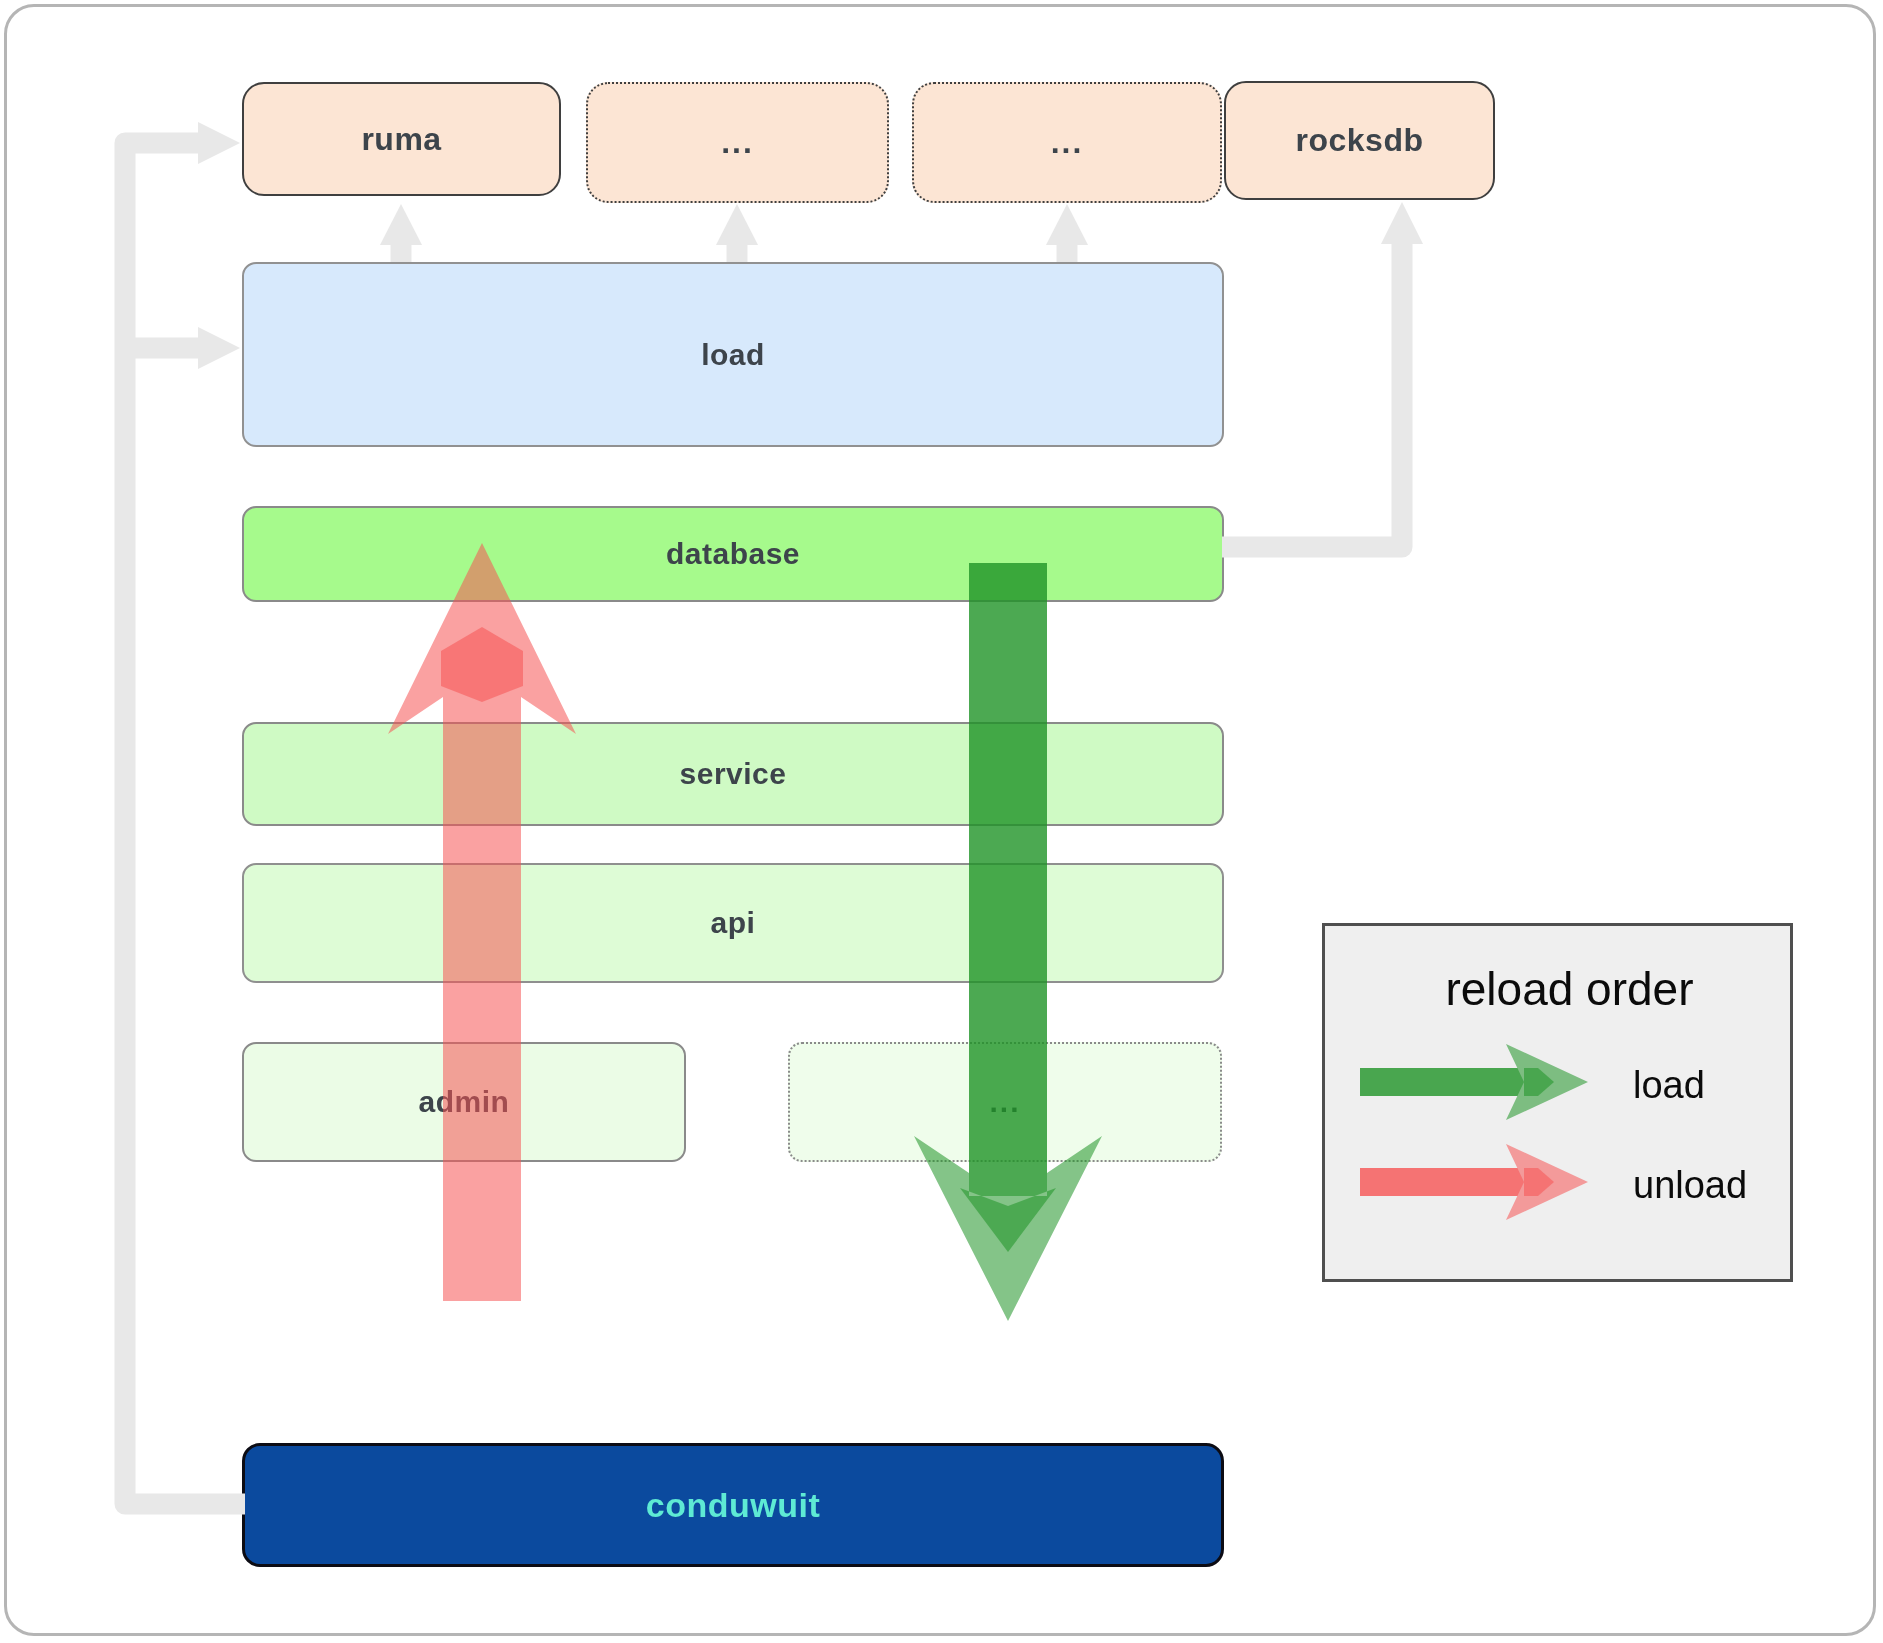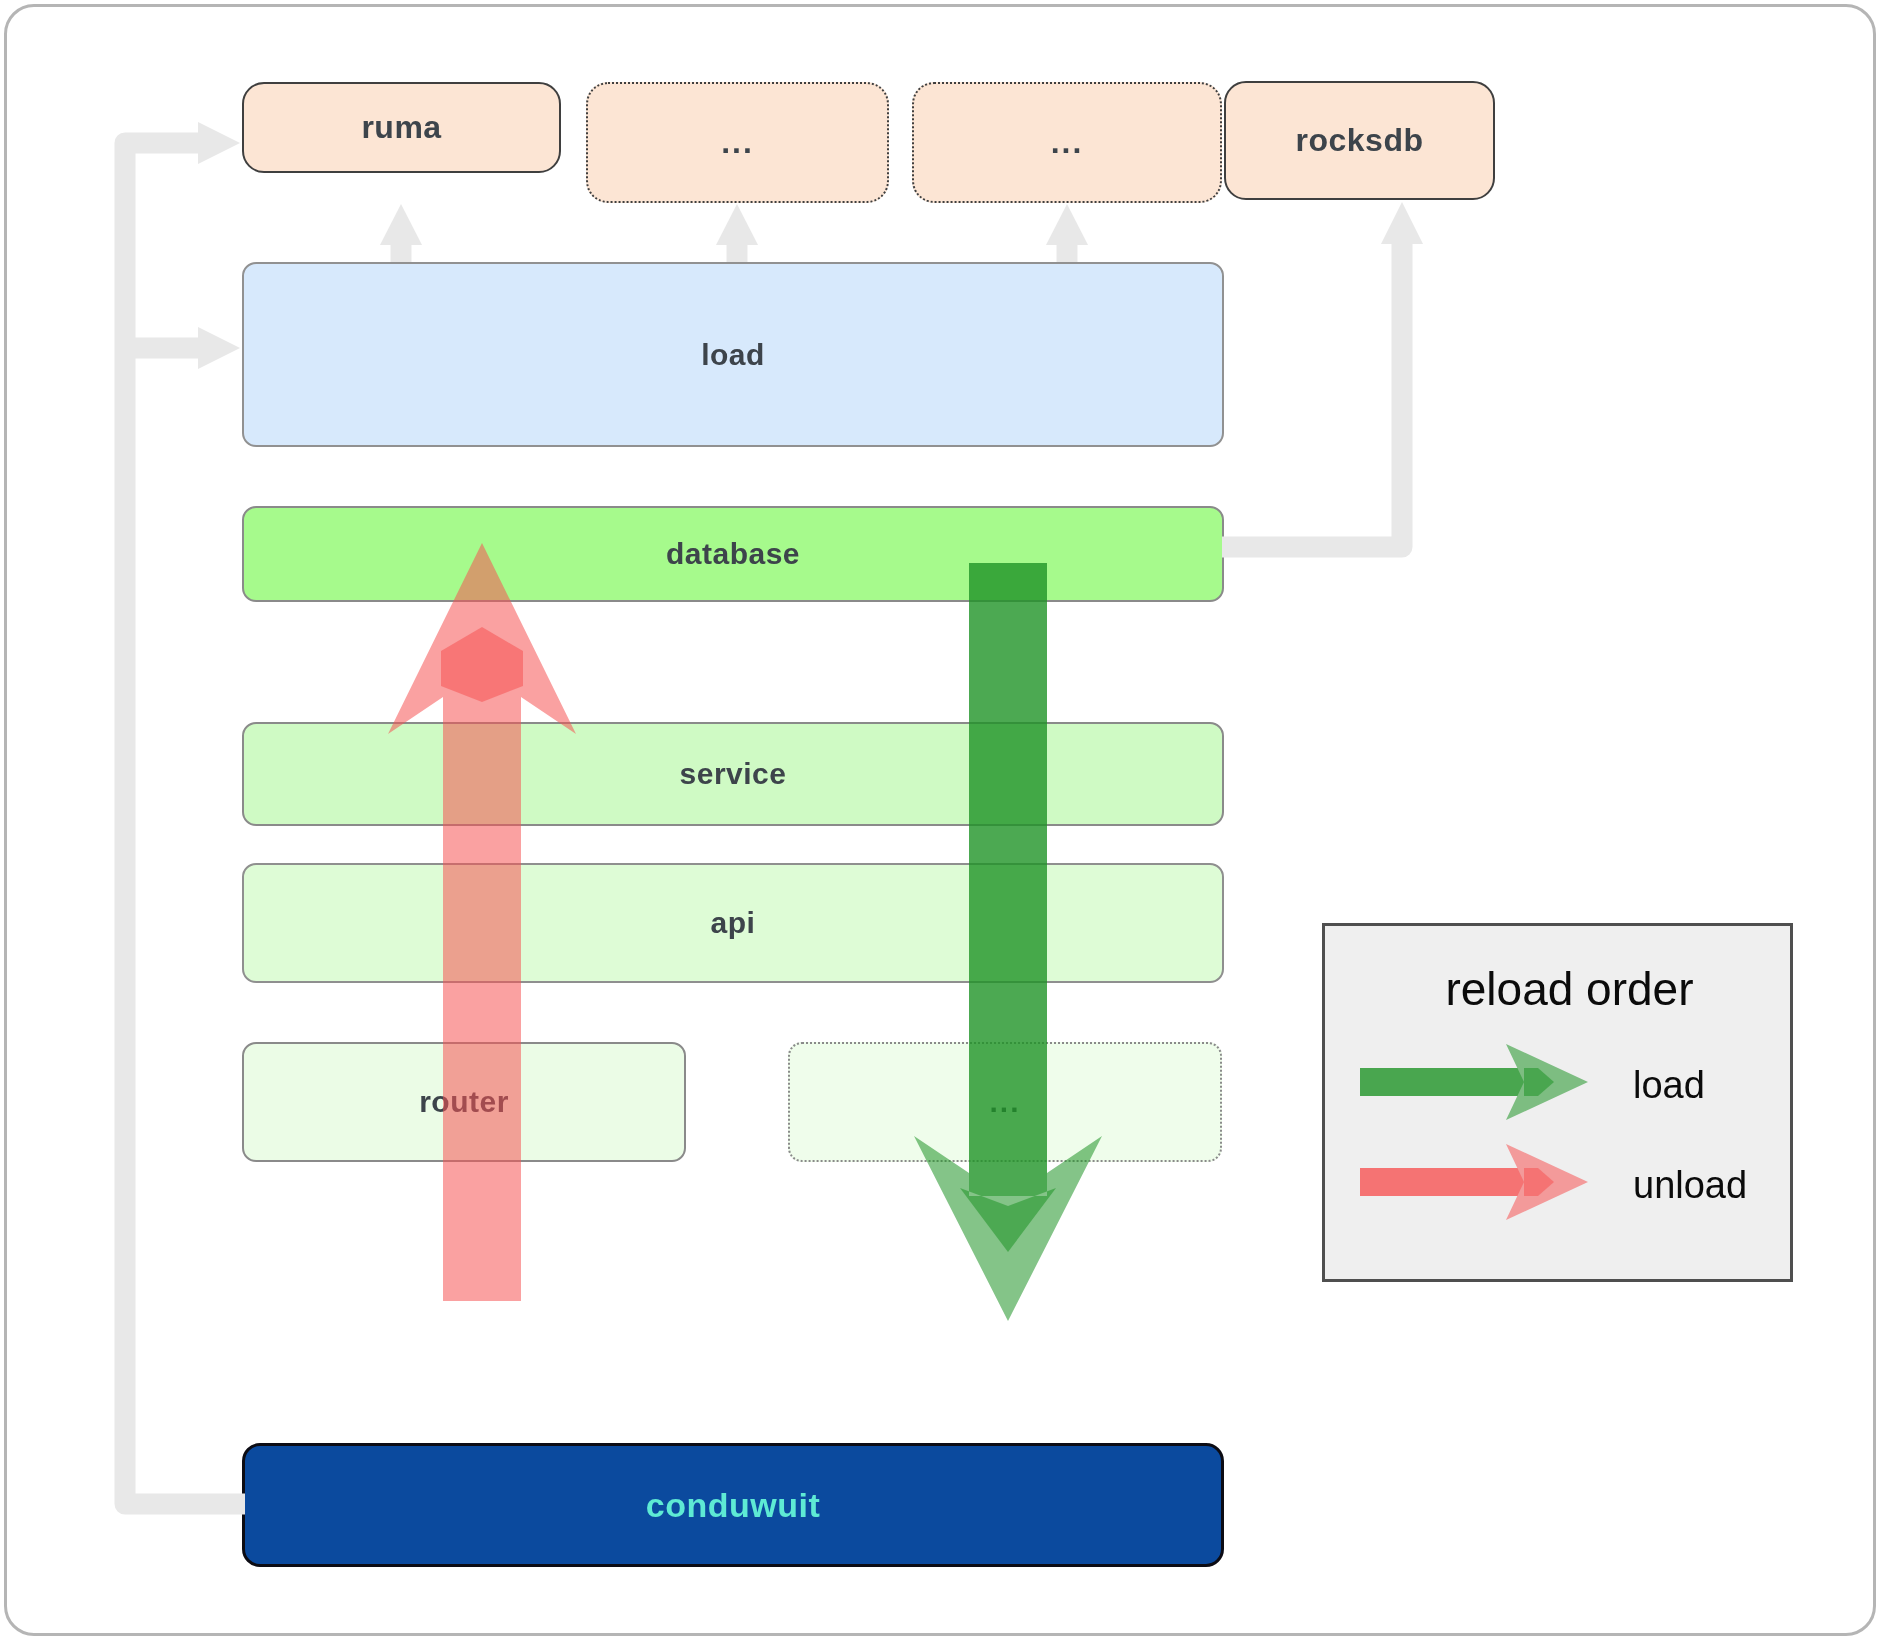--- a/index.html
+++ b/index.html
@@ -29,21 +29,21 @@
   .legend-label{position:absolute;color:#0b0b0b;font-size:38px;font-weight:400;}
   .legend-label.load{left:308px;top:138px;}
   .legend-label.unload{left:308px;top:238px;}
 </style>
 </head>
 <body>
 
 <div id="stage">
   <div class="frame"></div>
 
-  <div class="box peach r22" style="left:242px;top:82px;width:319px;height:91px;">
+  <div class="box peach r22" style="left:242px;top:82px;width:319px;height:114px;">
     <span>ruma</span>
   </div>
   <div class="box peach-dotted r22" style="left:586px;top:82px;width:303px;height:121px;">
     <span class="dots-label">...</span>
   </div>
   <div class="box peach-dotted r22" style="left:912px;top:82px;width:310px;height:121px;">
     <span class="dots-label">...</span>
   </div>
   <div class="box peach r22" style="left:1224px;top:81px;width:271px;height:119px;">
     <span>rocksdb</span>
@@ -55,21 +55,21 @@
   <div class="box database r14" style="left:242px;top:506px;width:982px;height:96px;">
     <span>database</span>
   </div>
   <div class="box service r14" style="left:242px;top:722px;width:982px;height:104px;">
     <span>service</span>
   </div>
   <div class="box api r14" style="left:242px;top:863px;width:982px;height:120px;">
     <span>api</span>
   </div>
   <div class="box admin r14" style="left:242px;top:1042px;width:444px;height:120px;">
-    <span>router</span>
+    <span>admin</span>
   </div>
   <div class="box dots-green r14" style="left:788px;top:1042px;width:434px;height:120px;">
     <span class="dots-label">...</span>
   </div>
   <div class="box conduwuit" style="left:242px;top:1443px;width:982px;height:124px;">
     <span>conduwuit</span>
   </div>
 
   <div class="legend">
     <div class="legend-title">reload order</div>

